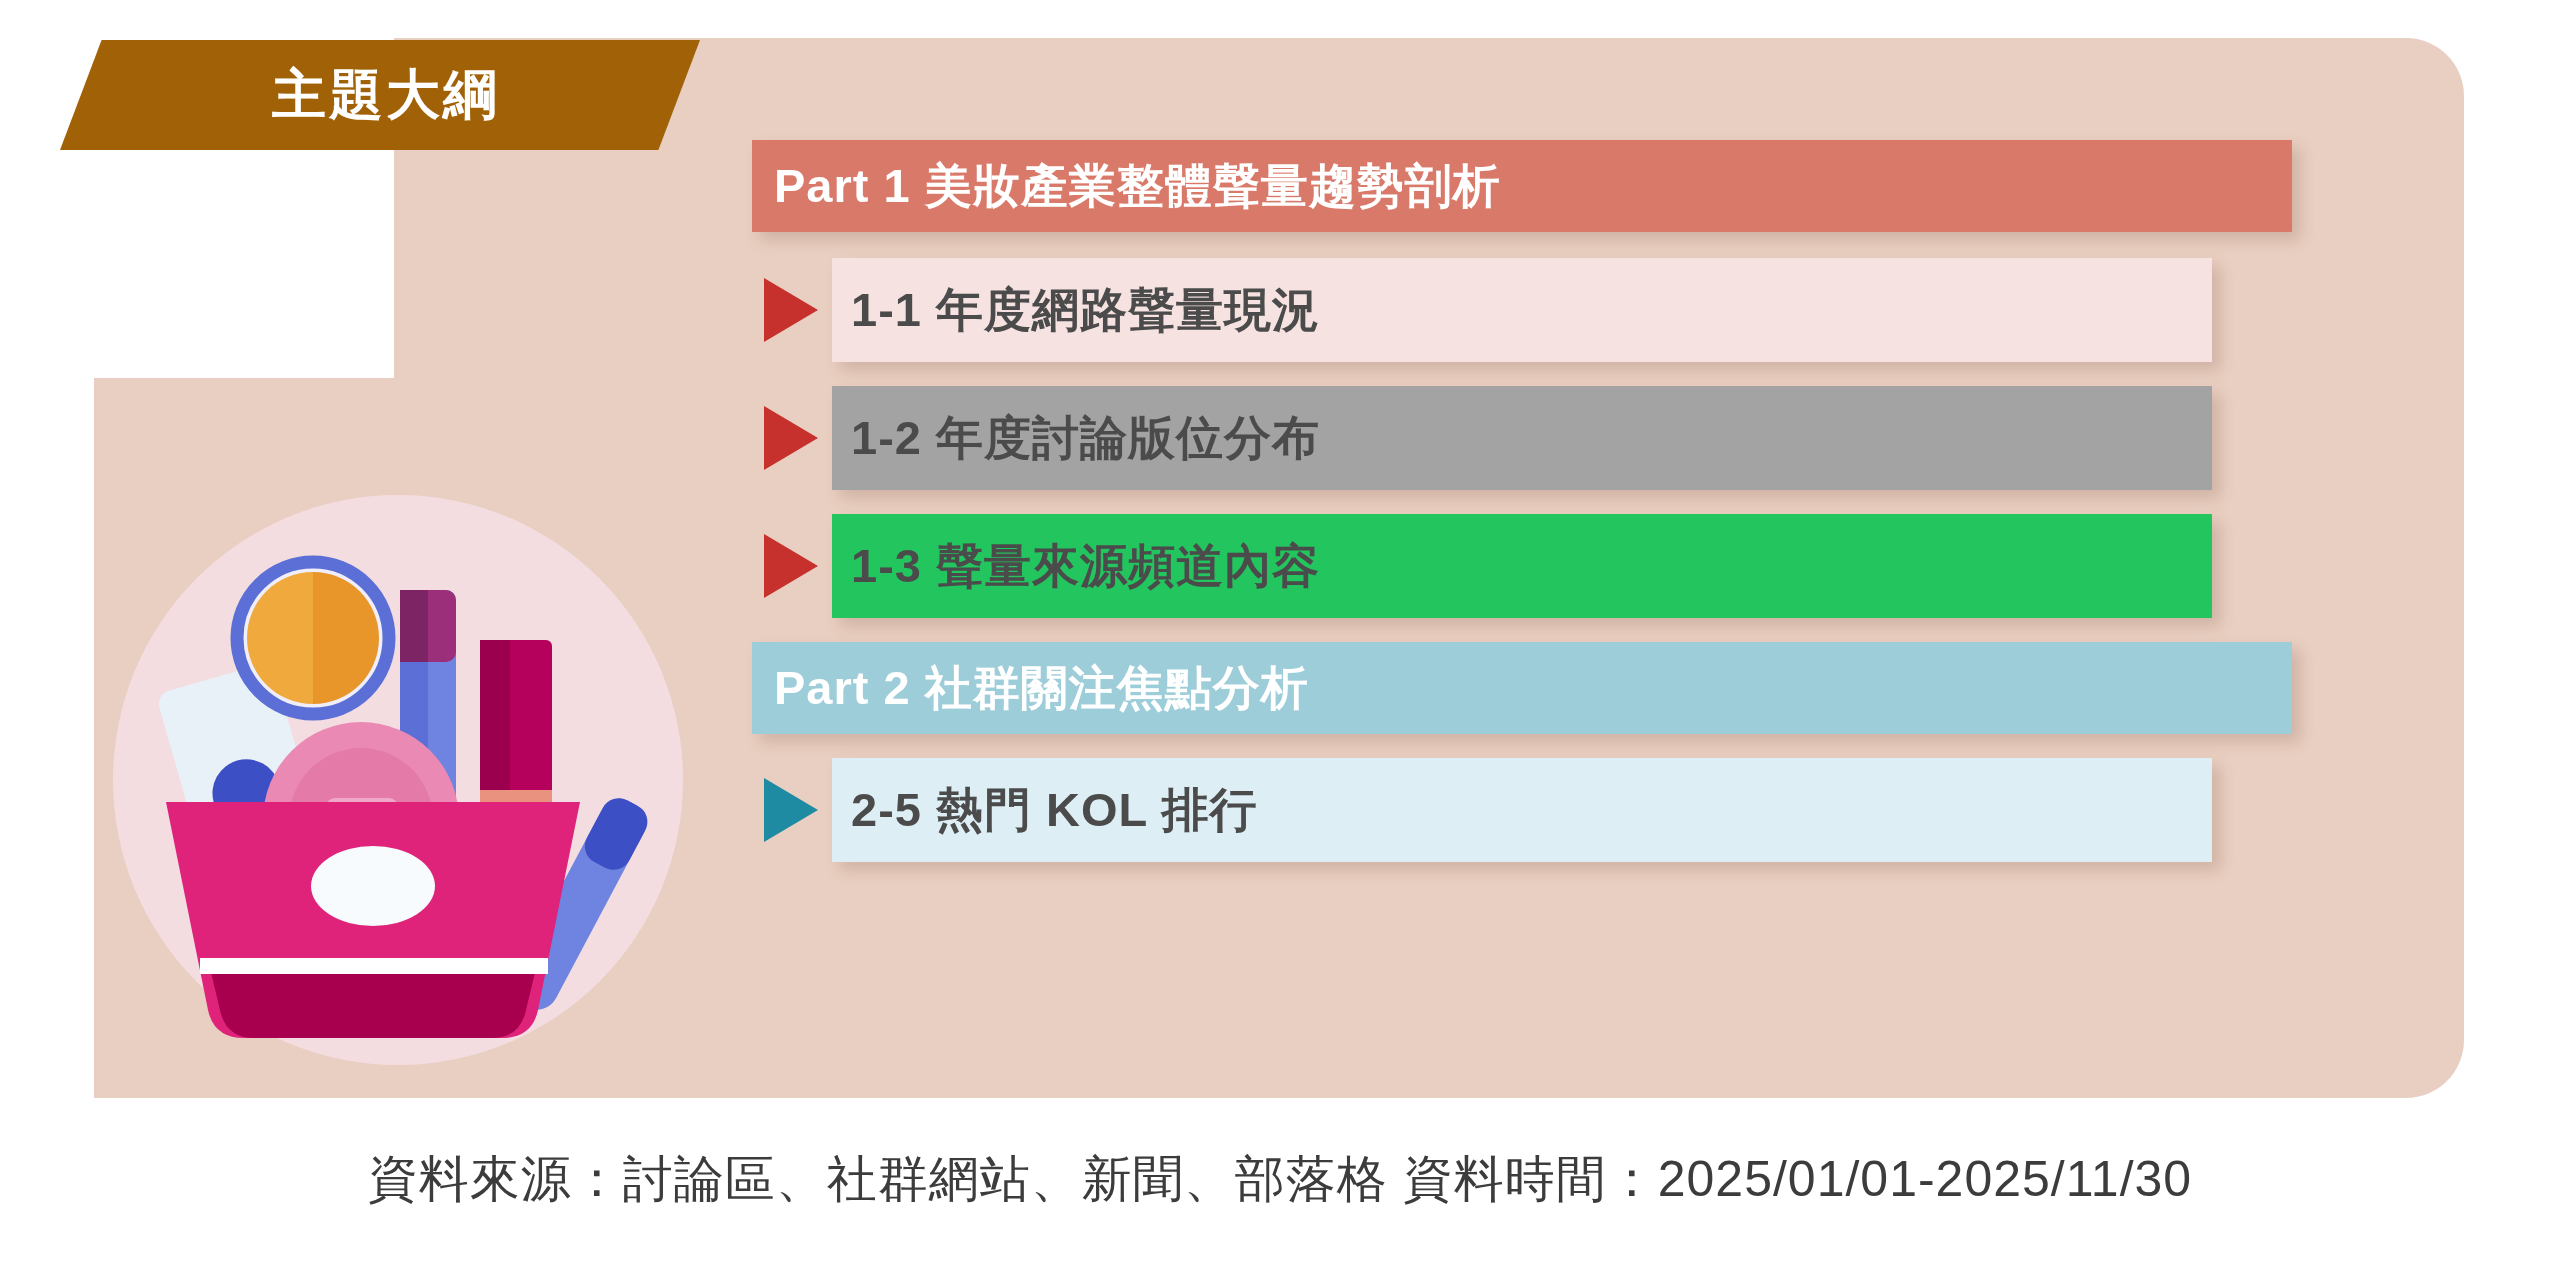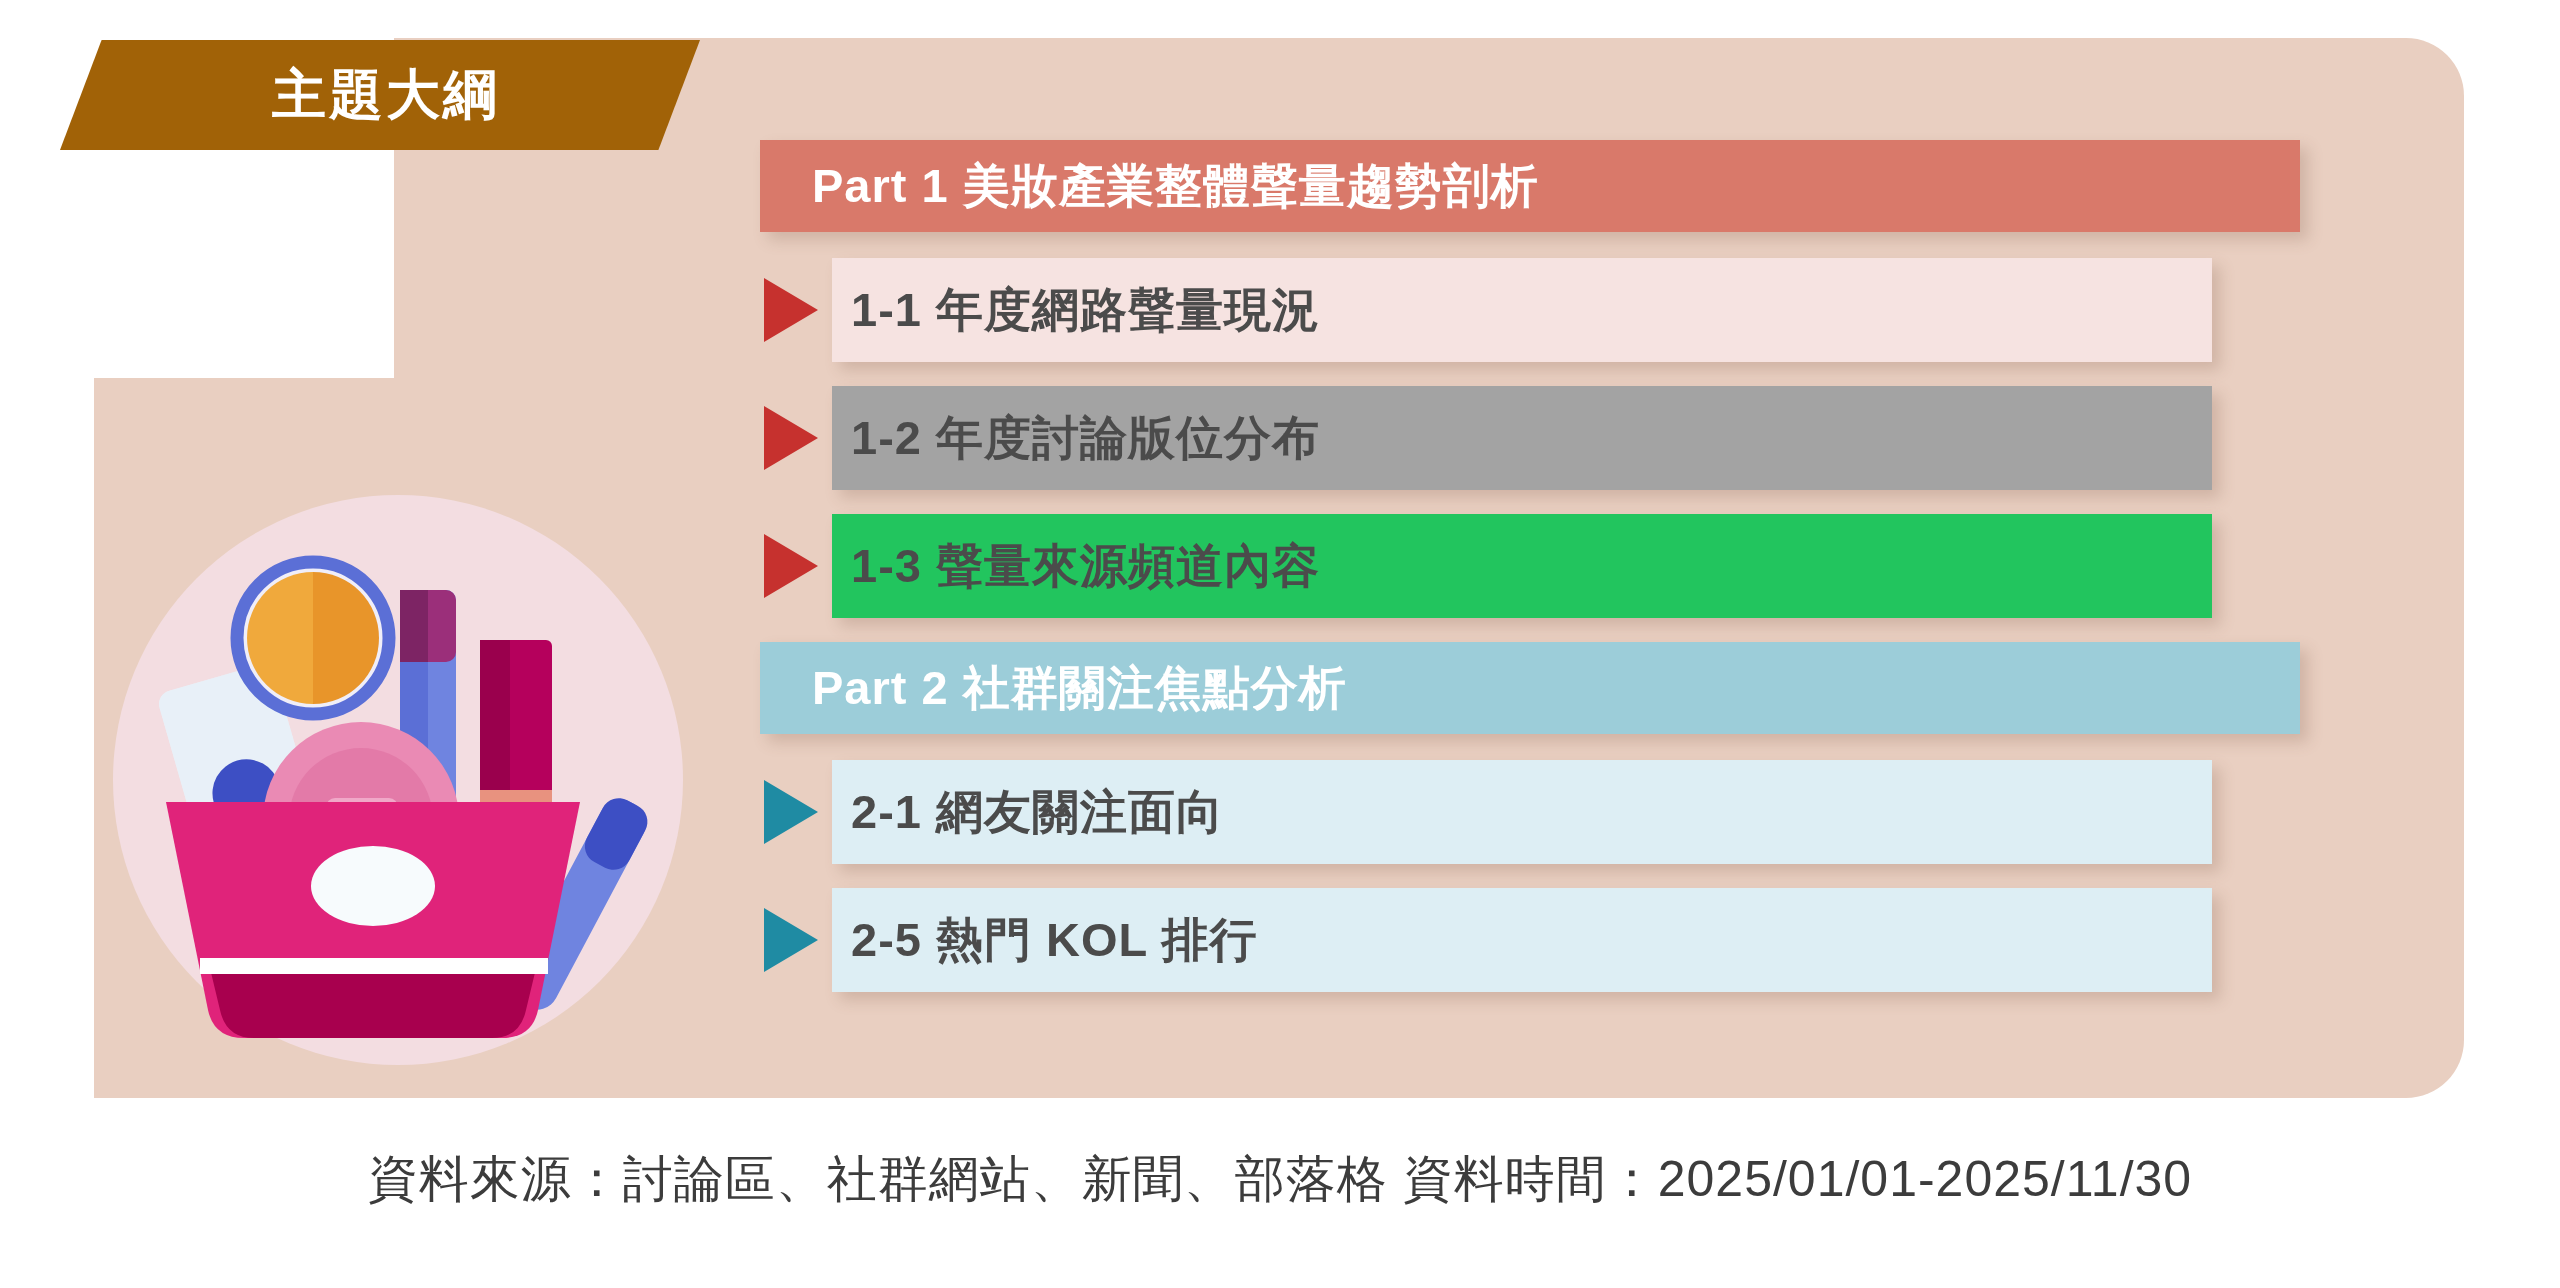--- a/index.html
+++ b/index.html
@@ -76,25 +76,25 @@
 
   .row {
     position: relative;
     box-sizing: border-box;
     box-shadow: 8px 8px 14px rgba(120, 80, 65, 0.22);
   }
 
   
   .row.part {
     height: 92px;
-    margin-left: 12px;
+    margin-left: 4px;
     width: 1540px;
     display: flex;
     align-items: center;
-    padding-left: 52px;
+    padding-left: 22px;
   }
   .row.part .row-label {
     color: #ffffff;
     font-size: 47px;
     font-weight: bold;
     white-space: nowrap;
     letter-spacing: 1px;
   }
 
   
@@ -224,24 +224,20 @@
 
   <div class="row sub gap-sub" style="background: #22c55e;">
     <span class="tri" style="border-left-color: rgb(198, 49, 46);"></span>
     <span class="row-label" style="color: rgb(75, 75, 75);">1-3 聲量來源頻道內容</span>
   </div>
 
   <div class="row part gap-sub" style="background: rgb(156, 205, 217);">
     <span class="row-label" style="color: rgb(255, 255, 255);">Part 2  社群關注焦點分析</span>
   </div>
 
-  <div class="row sub gap-part" style="background: rgb(221, 238, 244);">
-    <span class="tri" style="border-left-color: rgb(31, 139, 163);"></span>
-    <span class="row-label" style="color: rgb(75, 75, 75);">2-1 網友關注面向</span>
-  </div>
 
   <div class="row sub gap-sub" style="background: rgb(221, 238, 244);">
     <span class="tri" style="border-left-color: rgb(31, 139, 163);"></span>
     <span class="row-label" style="color: rgb(75, 75, 75);">2-5 熱門 KOL 排行</span>
   </div>
 </div>
 
 <div id="footer" style="color: rgb(60, 60, 60);">資料來源：討論區、社群網站、新聞、部落格  資料時間：2025/01/01-2025/11/30</div>
 
 </body></html>

